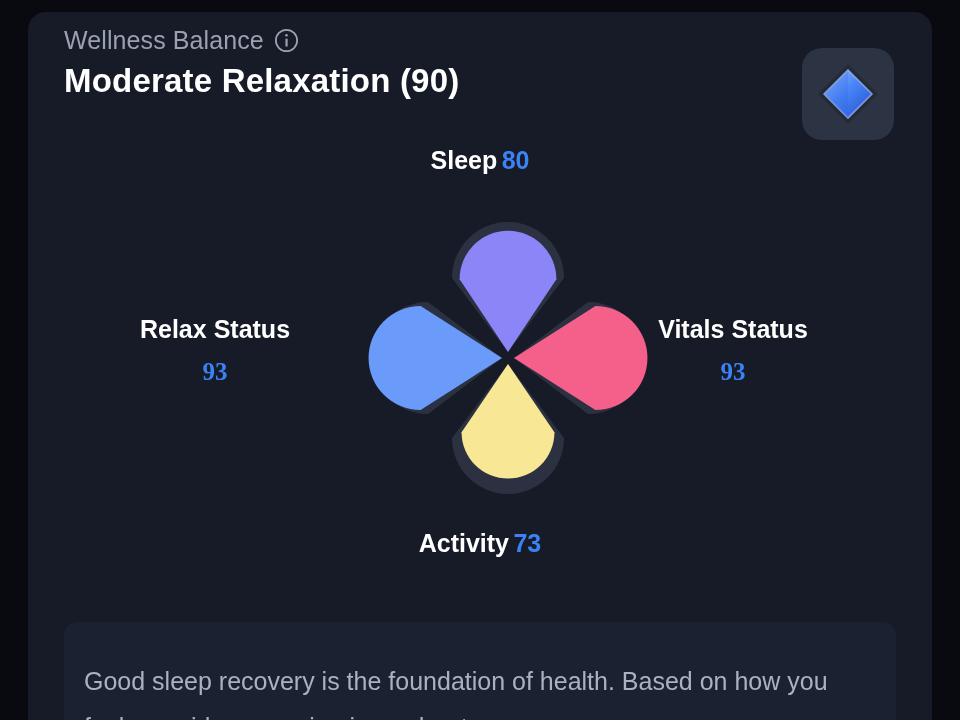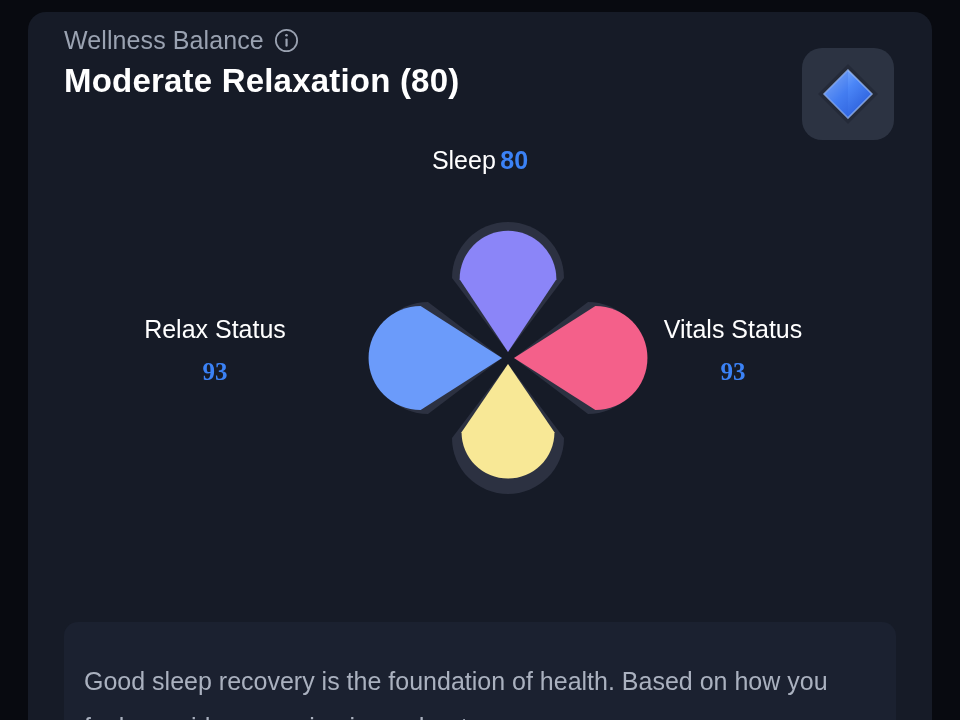--- a/index.html
+++ b/index.html
@@ -41,21 +41,21 @@
     display:flex; align-items:center; justify-content:center;
   }
   .badge svg { display:block; }
 
   
   .chart-wrap { position:absolute; left:0; top:125px; width:904px; height:460px; }
 
   .flower { position:absolute; left:324px; top:65px; width:312px; height:312px; }
 
   .axis-label { position:absolute; text-align:center; white-space:nowrap; }
-  .axis-name { font-size:25px; font-weight:400; color:#ffffff;margin-top:20px; }
+  .axis-name { font-size:25px; font-weight:700; color:#ffffff;margin-top:20px; }
   .axis-val  { font-size:25px; font-weight:700; color:#3b82f6; }
 
   .lbl-top    { left:252px; top:9px;  width:400px; }
   .lbl-bottom { left:252px; top:392px; width:400px; }
   .lbl-left   { left:22px;  top:178px; width:330px;text-align:center; }
   .lbl-right  { left:540px; top:178px; width:330px; }
   .stacked .axis-val { display:block; margin-top:14px;font-family:Liberation Serif, serif; }
 
   
   .desc-card {
@@ -77,21 +77,21 @@
       <div class="hdr-row">
         <span class="hdr-kicker">Wellness Balance</span>
         <span>
           <svg class="info-icon" viewBox="0 0 24 24" fill="none">
             <circle cx="12" cy="12" r="10.2" stroke="#9aa2b1" stroke-width="1.7"></circle>
             <circle cx="12" cy="6.9" r="1.25" fill="#9aa2b1"></circle>
             <rect x="11" y="10" width="2.1" height="8" rx="1.05" fill="#9aa2b1"></rect>
           </svg>
         </span>
       </div>
-      <div class="hdr-title">Moderate Relaxation (80)</div>
+      <div class="hdr-title">Moderate Relaxation (90)</div>
     </div>
 
     <div class="badge">
       <span>
         <svg width="72" height="72" viewBox="0 0 72 72">
           <defs>
             <linearGradient id="gemG" x1="0" y1="0" x2="1" y2="1">
               <stop offset="0%" stop-color="#9fc4ff"></stop>
               <stop offset="45%" stop-color="#4b86f7"></stop>
               <stop offset="100%" stop-color="#1f4fd0"></stop>
@@ -105,20 +105,24 @@
       </span>
     </div>
 
     <div class="chart-wrap">
 
       <div class="axis-label lbl-top">
         <span class="axis-name">Sleep</span>
         <span class="axis-val">80</span>
       </div>
 
+      <div class="axis-label lbl-bottom">
+        <span class="axis-name">Activity</span>
+        <span class="axis-val">73</span>
+      </div>
 
       <div class="axis-label lbl-left stacked">
         <span class="axis-name">Relax Status</span>
         <span class="axis-val">93</span>
       </div>
 
       <div class="axis-label lbl-right stacked">
         <span class="axis-name">Vitals Status</span>
         <span class="axis-val">93</span>
       </div>

